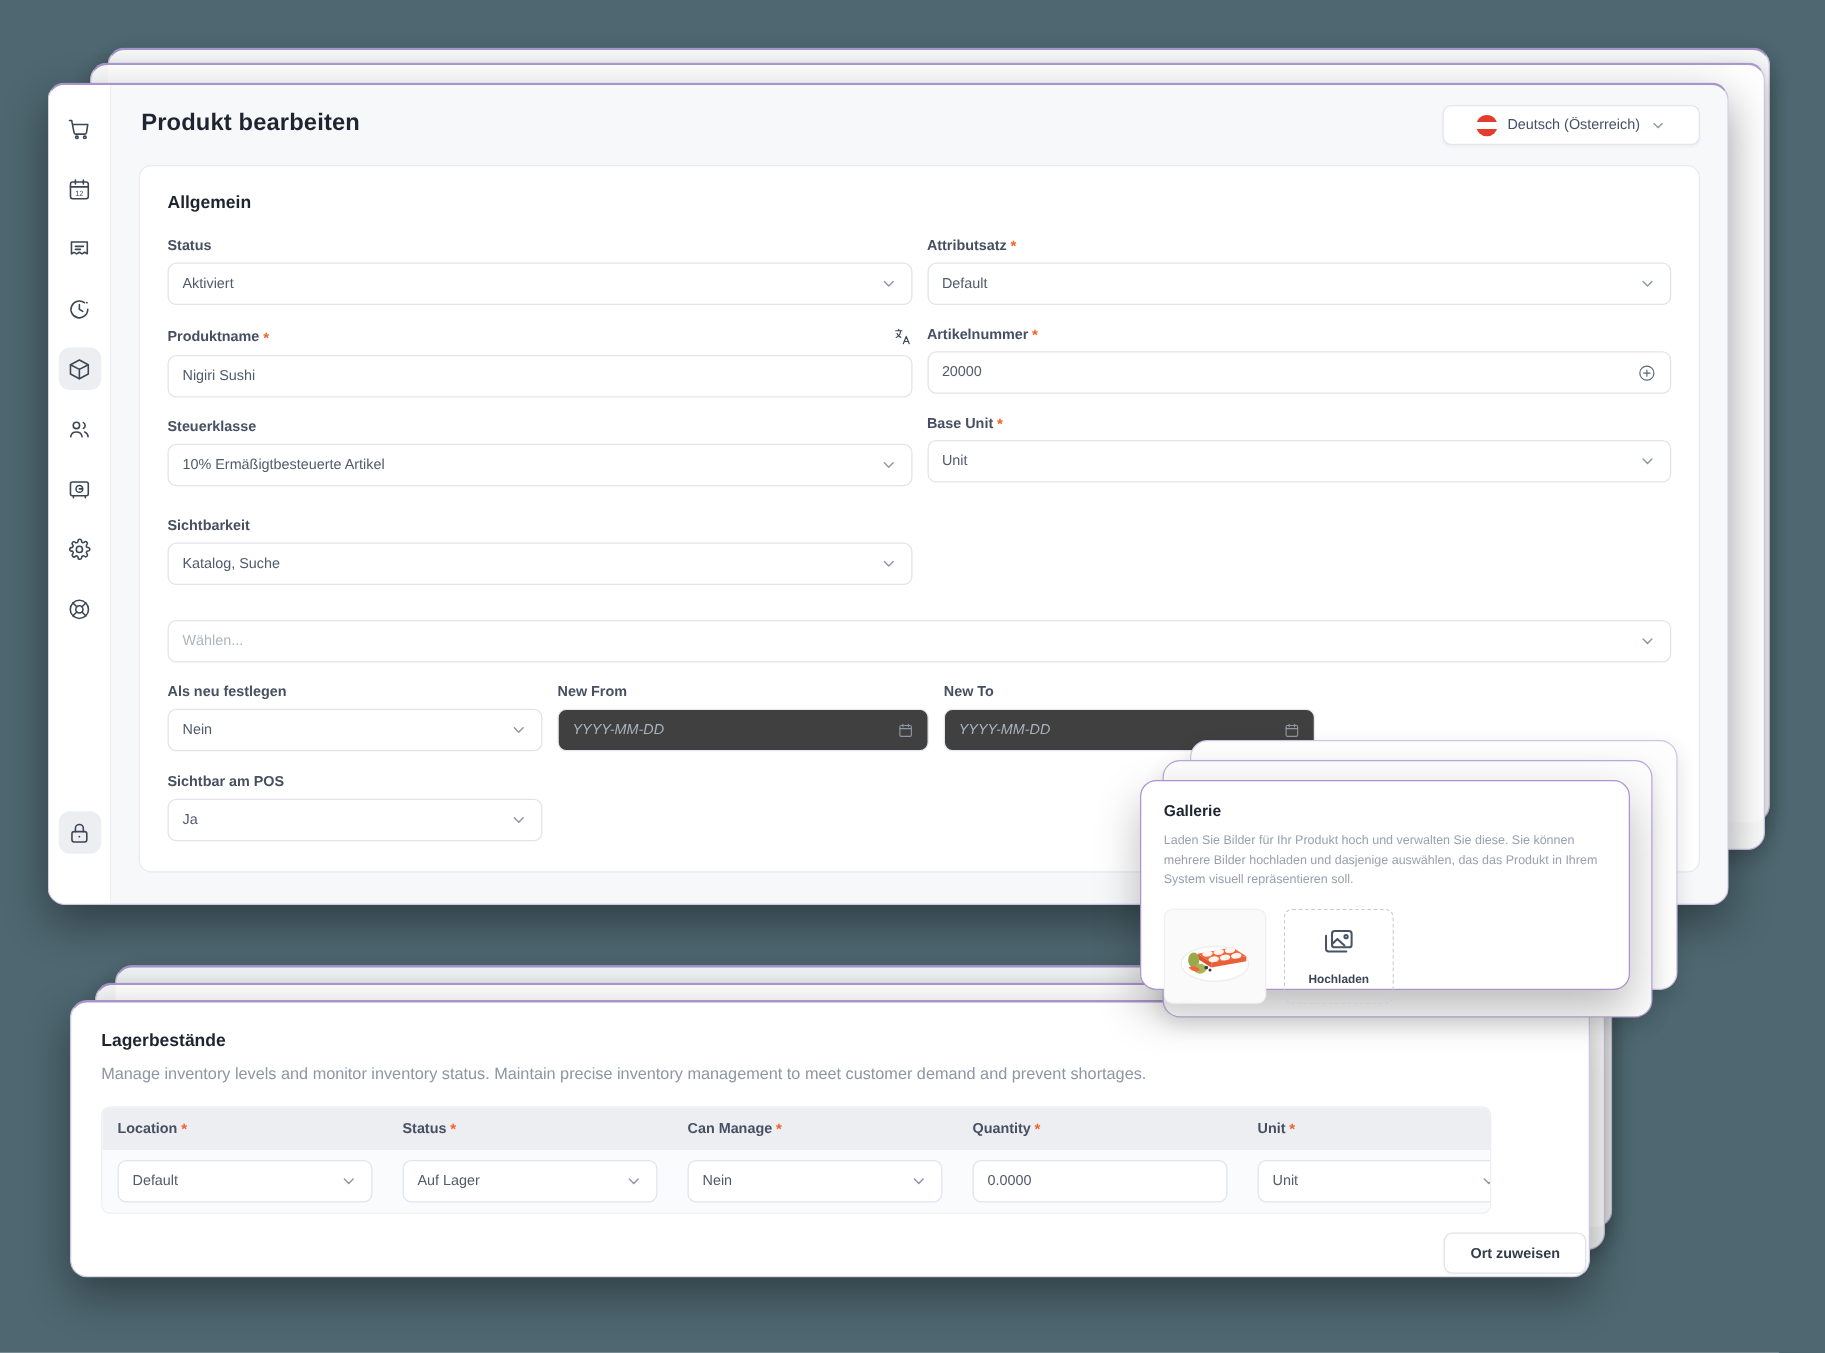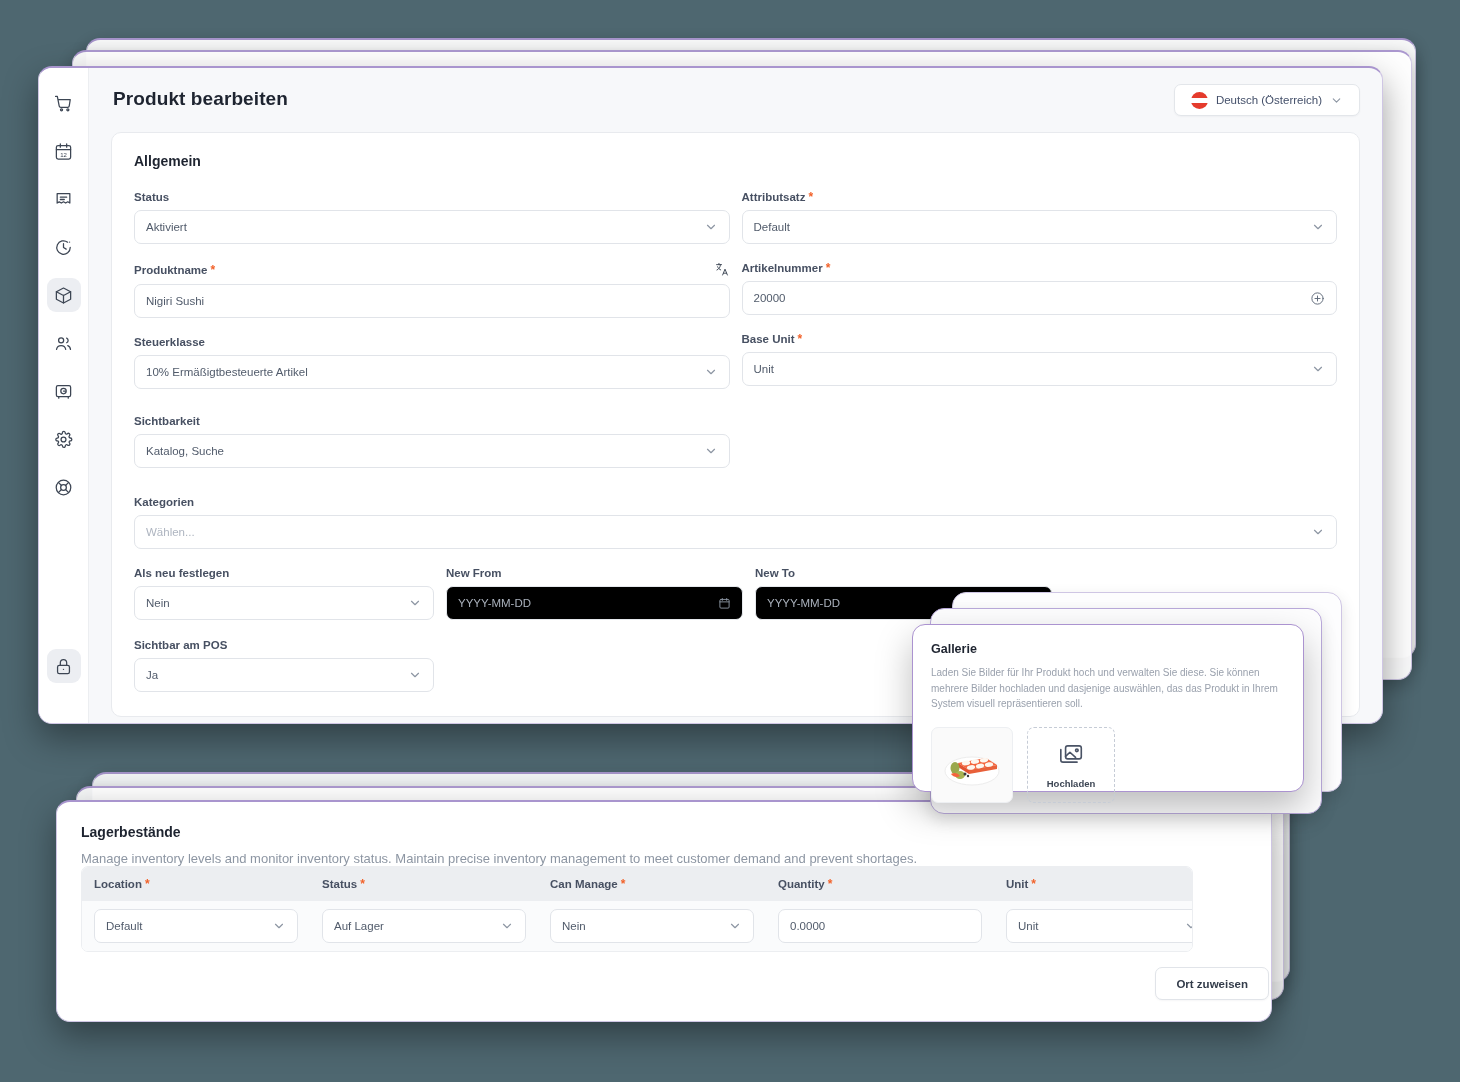--- a/index.html
+++ b/index.html
@@ -68,21 +68,21 @@
     margin-top: 10px;
     font-size: 11.5px; color: #8d96a3;
   }
 
   .lang-pill {
     position: absolute; right: 22px; top: 16px;
     height: 32px; min-width: 166px;
     background: #fff; border: 1px solid #e3e6ea;
     border-radius: 7px;
     display: flex; align-items: center; gap: 8px;
-    padding: 0 16px;
+    padding: 0 26px;
     box-shadow: 0 1px 2px rgba(16,24,40,.04);
   }
   .flag-at {
     width: 17px; height: 17px; border-radius: 50%;
     background: linear-gradient(to bottom,#e53b2c 0 33.3%,#ffffff 33.3% 66.6%,#e53b2c 66.6% 100%);
     flex: 0 0 17px;
   }
   .lang-label { font-size: 11.5px; color: #44506a; white-space: nowrap; }
   .chev { margin-left: auto; color: #8d96a3; display:flex; }
 
@@ -112,21 +112,21 @@
   .inp {
     height: 34px; width: 100%;
     border: 1px solid #e1e4e9; border-radius: 7px;
     background: #fff;
     display: flex; align-items: center;
     padding: 0 11px;
     font-size: 11.5px; color: #515b6b;
     position: relative;
   }
   .inp.ph { color: #aeb5c0; text-align: right; }
-  .inp.disabled { background: #000000; border-color: #e5e8ec; color: #aab1bc; }
+  .inp.disabled { background: #404040; border-color: #e5e8ec; color: #aab1bc; font-style: italic; }
   .inp .trail { margin-left: auto; color: #8d96a3; display:flex; }
   .inp .trail.dark { color: #5c6676; }
 
   .row3 { display: flex; gap: 12px; margin-top: 2px; }
   .w33 { flex: 0 0 300px; }
   .w33b { flex: 0 0 297px; }
 
   
   .gallery-wrap { position: absolute; left: 912px; top: 592px; }
   .g-ghost {
@@ -172,21 +172,21 @@
     border: 1px solid #cfc6e4;
     border-top: 2px solid #a995ce;
     border-radius: 14px;
     box-shadow: 0 14px 34px rgba(0,0,0,.38);
     padding: 22px 24px;
     overflow: hidden;
   }
   .sec-title { font-size: 14px; font-weight: bold; color: #1e2430; }
   .sec-sub { margin-top: 11px; font-size: 13px; color: #8d96a3; }
 
-  .tbl { border: 1px solid #eceef1; border-radius: 7px; overflow: hidden; width: 1112px; }
+  .tbl { margin-top: 19px; border: 1px solid #eceef1; border-radius: 7px; overflow: hidden; width: 1112px; }
   .thead { display: flex; background: #eceef1; }
   .th {
     font-size: 11.5px; font-weight: bold; color: #475062;
     padding: 11px 12px; display: flex; align-items: center;
   }
   .tbody { display: flex; background: #fafbfc; padding: 8px 0; align-items: center; }
   .td { padding: 0 12px; }
   .c1 { flex: 0 0 228px; }
   .c2 { flex: 0 0 228px; }
   .c3 { flex: 0 0 228px; }
@@ -426,21 +426,20 @@
                   <svg width="14" height="14" viewBox="0 0 24 24" fill="none" stroke="currentColor" stroke-width="2" stroke-linecap="round" stroke-linejoin="round">
                       <path d="m6 9 6 6 6-6"></path>
                     </svg>
                 </span>
               </div>
             </div>
           </div>
         </div>
 
         <div class="fld" style="margin-top:10px;">
-          <div class="fld-label">Kategorien</div>
           <div class="inp ph">
             <span>Wählen...</span>
             <span class="trail">
               <svg width="14" height="14" viewBox="0 0 24 24" fill="none" stroke="currentColor" stroke-width="2" stroke-linecap="round" stroke-linejoin="round">
                   <path d="m6 9 6 6 6-6"></path>
                 </svg>
             </span>
           </div>
         </div>
 

